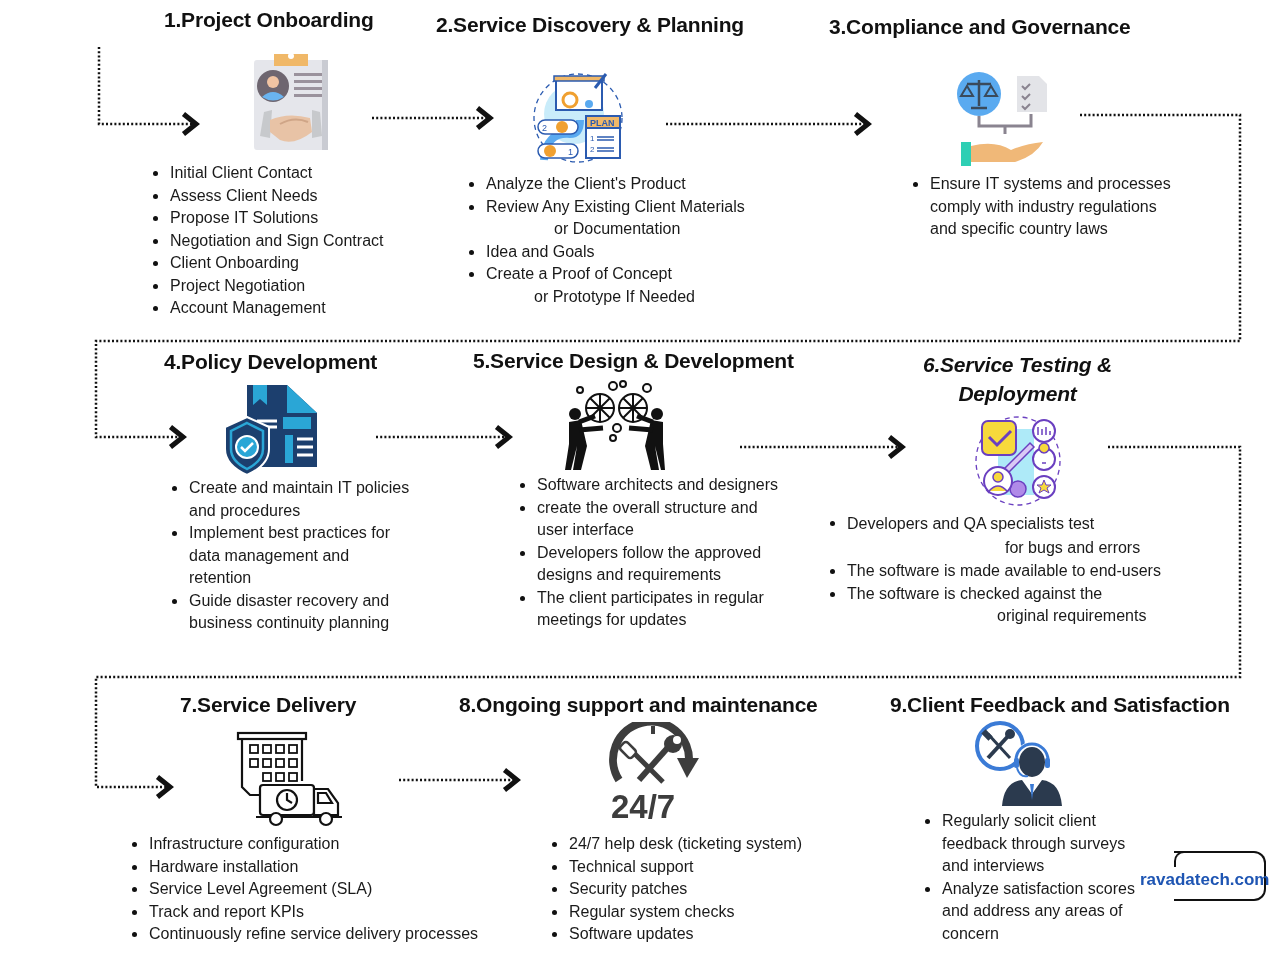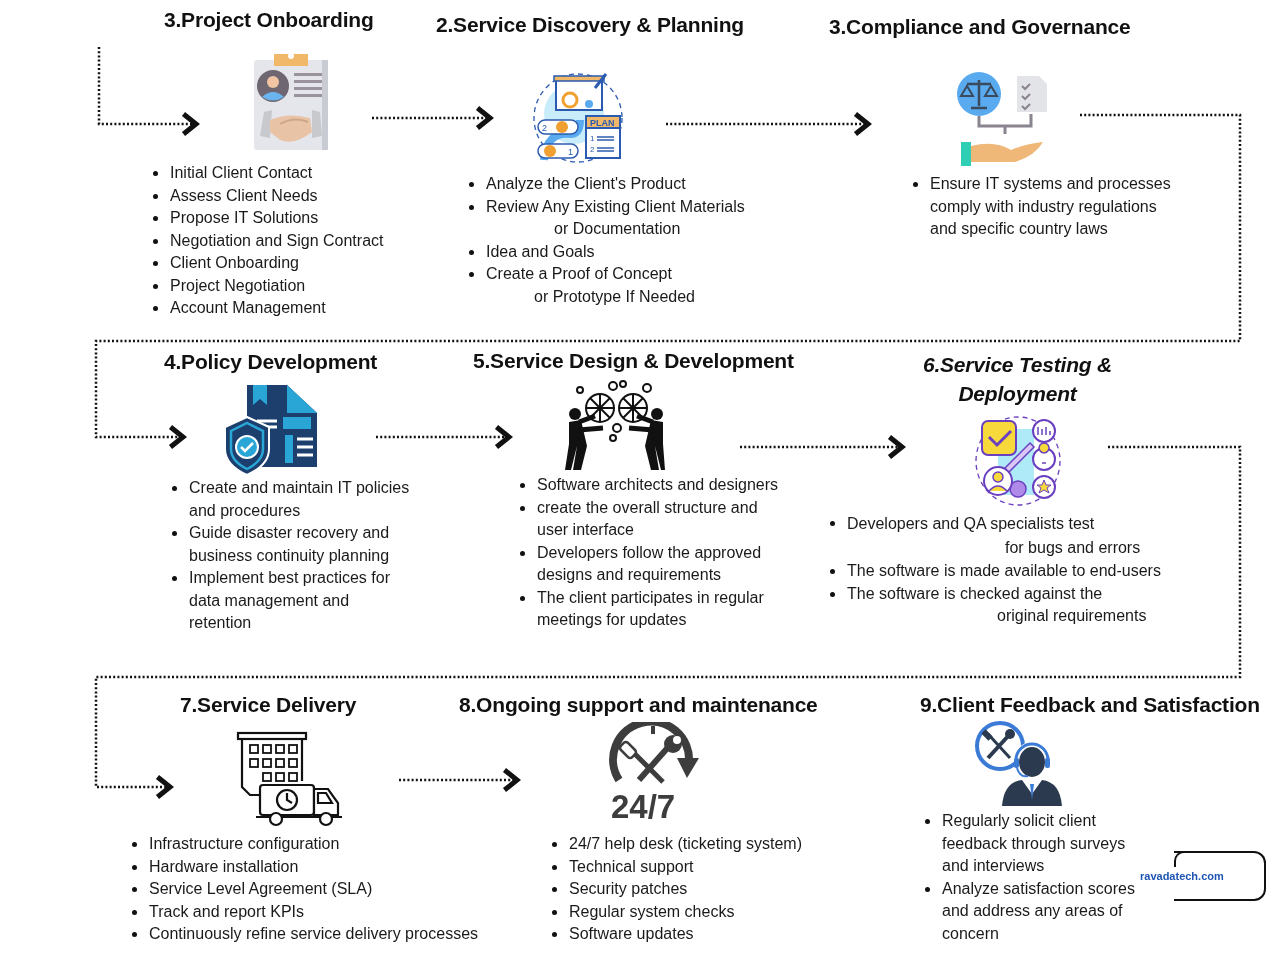--- a/index.html
+++ b/index.html
@@ -5,21 +5,21 @@
   html,body{margin:0;padding:0;background:#fff;}
   body{width:1280px;height:960px;position:relative;overflow:hidden;font-family:"Liberation Sans","DejaVu Sans",sans-serif;color:#111;}
   .title{position:absolute;font-weight:bold;font-size:21px;color:#111;white-space:nowrap;letter-spacing:-0.2px;}
   .title.center{text-align:center;white-space:normal;line-height:29px;}
   ul.bl{position:absolute;margin:0;padding:0 0 0 22px;font-size:16px;line-height:22.5px;color:#1a1a1a;list-style:none;}
   ul.bl li{position:relative;}
   ul.bl li:before{content:"";position:absolute;left:-17px;top:9px;width:5px;height:5px;border-radius:50%;background:#111;}
   ul.bl li .cont{display:block;}
   .icon{position:absolute;}
   svg.lines{position:absolute;left:0;top:0;}
-  .brand{position:absolute;left:1140px;top:870px;font-weight:bold;font-size:11px;color:#1e55b3;}
+  .brand{position:absolute;left:1140px;top:870px;font-weight:bold;font-size:17px;color:#1e55b3;}
   .brand-box{position:absolute;left:1174px;top:851px;width:90px;height:46px;border:2px solid #111;border-left:none;border-radius:0 12px 12px 0;}
   .brand-box:before{content:"";position:absolute;left:0;top:-2px;width:12px;height:14px;border-top:2px solid #111;border-left:2px solid #111;border-radius:10px 0 0 0;}
 </style>
 </head>
 <body>
 
 <svg class="lines" width="1280" height="960">
   <defs>
     <marker id="arr" markerWidth="8" markerHeight="10" refX="6" refY="5" orient="auto">
       <path d="M1,1 L6,5 L1,9" fill="none" stroke="#111" stroke-width="2"></path>
@@ -30,21 +30,21 @@
     <path d="M372,118 H490" marker-end="url(#arr)"></path>
     <path d="M666,124 H868" marker-end="url(#arr)"></path>
     <path d="M1080,115 H1240 V341 H96 V437 H183" marker-end="url(#arr)"></path>
     <path d="M376,437 H509" marker-end="url(#arr)"></path>
     <path d="M740,447 H902" marker-end="url(#arr)"></path>
     <path d="M1108,447 H1240 V677 H96 V787 H170" marker-end="url(#arr)"></path>
     <path d="M399,780 H517" marker-end="url(#arr)"></path>
   </g>
 </svg>
 
-<div class="title" style="left:164px;top:8px;">3.Project Onboarding</div>
+<div class="title" style="left:164px;top:8px;">1.Project Onboarding</div>
 <svg class="icon" style="left:250px;top:50px;" width="80" height="102" viewBox="0 0 80 102">
   <rect x="4" y="10" width="74" height="90" rx="3" fill="#e5e6eb"></rect>
   <rect x="72" y="10" width="6" height="90" fill="#c9cbd2"></rect>
   <rect x="24" y="4" width="34" height="12" fill="#f0b868"></rect>
   <circle cx="41" cy="6" r="3" fill="#fff"></circle>
   <circle cx="23" cy="36" r="16" fill="#6e6670"></circle>
   <circle cx="23" cy="32" r="6" fill="#f1c4a3"></circle>
   <path d="M12,47 Q23,37 34,47 Q23,54 12,47Z" fill="#6ab4f0"></path>
   <g fill="#9a929c">
       <rect x="44" y="23" width="28" height="3"></rect>
@@ -127,22 +127,22 @@
   <path d="M32,38 H52 M32,44 H52" stroke="#fff" stroke-width="3"></path>
   <rect x="60" y="52" width="8" height="28" fill="#2aa6d6"></rect>
   <path d="M72,56 H88 M72,64 H88 M72,72 H88" stroke="#fff" stroke-width="3"></path>
   <path d="M22,34 L44,44 V66 Q44,82 22,92 Q0,82 0,66 V44Z" fill="#1c3f6e" stroke="#fff" stroke-width="2"></path>
   <path d="M22,40 L38,48 V66 Q38,78 22,86 Q6,78 6,66 V48Z" fill="none" stroke="#2aa6d6" stroke-width="2.5"></path>
   <circle cx="22" cy="64" r="11" fill="#2aa6d6" stroke="#fff" stroke-width="2"></circle>
   <path d="M16,64 l4,4 l8,-8" stroke="#fff" stroke-width="2.5" fill="none"></path>
 </svg>
 <ul class="bl" style="left:167px;top:477px;width:225px;">
   <li>Create and maintain IT policies and procedures</li>
+  <li>Implement best practices for data management and retention</li>
   <li>Guide disaster recovery and business continuity planning</li>
-  <li>Implement best practices for data management and retention</li>
 </ul>
 
 <div class="title" style="left:473px;top:349px;">5.Service Design &amp; Development</div>
 <svg class="icon" style="left:565px;top:380px;" width="100" height="92" viewBox="0 0 100 92">
   <g fill="none" stroke="#111" stroke-width="2">
     <circle cx="35" cy="28" r="14"></circle>
       <circle cx="68" cy="28" r="14"></circle>
     <circle cx="15" cy="10" r="3"></circle>
       <circle cx="48" cy="6" r="4"></circle>
       <circle cx="58" cy="4" r="3"></circle>
@@ -247,21 +247,21 @@
   <text x="6" y="96" font-size="33" font-weight="bold" fill="#3d3d3d" font-family="Liberation Sans, sans-serif">24/7</text>
 </svg>
 <ul class="bl" style="left:547px;top:833px;">
   <li>24/7 help desk (ticketing system)</li>
   <li>Technical support</li>
   <li>Security patches</li>
   <li>Regular system checks</li>
   <li>Software updates</li>
 </ul>
 
-<div class="title" style="left:920px;top:693px;">9.Client Feedback and Satisfaction</div>
+<div class="title" style="left:890px;top:693px;">9.Client Feedback and Satisfaction</div>
 <svg class="icon" style="left:974px;top:720px;" width="90" height="88" viewBox="0 0 90 88">
   <circle cx="26" cy="26" r="23" fill="#fff" stroke="#3b7bd6" stroke-width="4"></circle>
   <path d="M14,38 L36,14" stroke="#2b3a4e" stroke-width="4"></path>
   <circle cx="36" cy="14" r="5" fill="#2b3a4e"></circle>
   <path d="M14,14 L36,38" stroke="#2b3a4e" stroke-width="3"></path>
   <rect x="10" y="10" width="6" height="10" transform="rotate(-45 13 15)" fill="#2b3a4e"></rect>
   <circle cx="58" cy="40" r="18" fill="#fff"></circle>
   <ellipse cx="58" cy="42" rx="13" ry="15" fill="#2b3a4e"></ellipse>
   <path d="M42,40 A16,16 0 0 1 74,40" fill="none" stroke="#3b7bd6" stroke-width="3"></path>
   <rect x="40" y="38" width="5" height="10" rx="2" fill="#3b7bd6"></rect>

